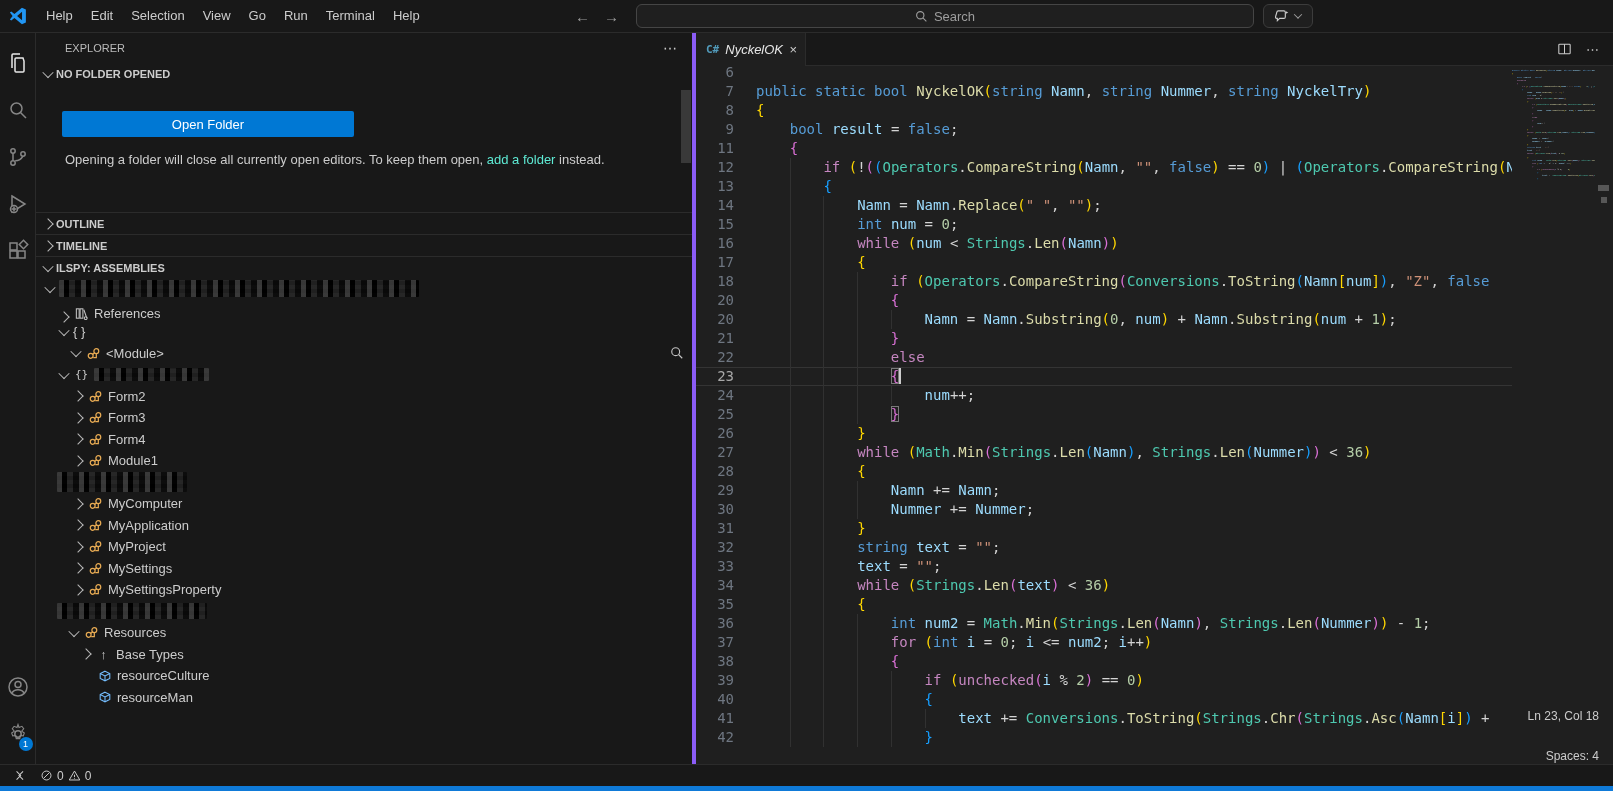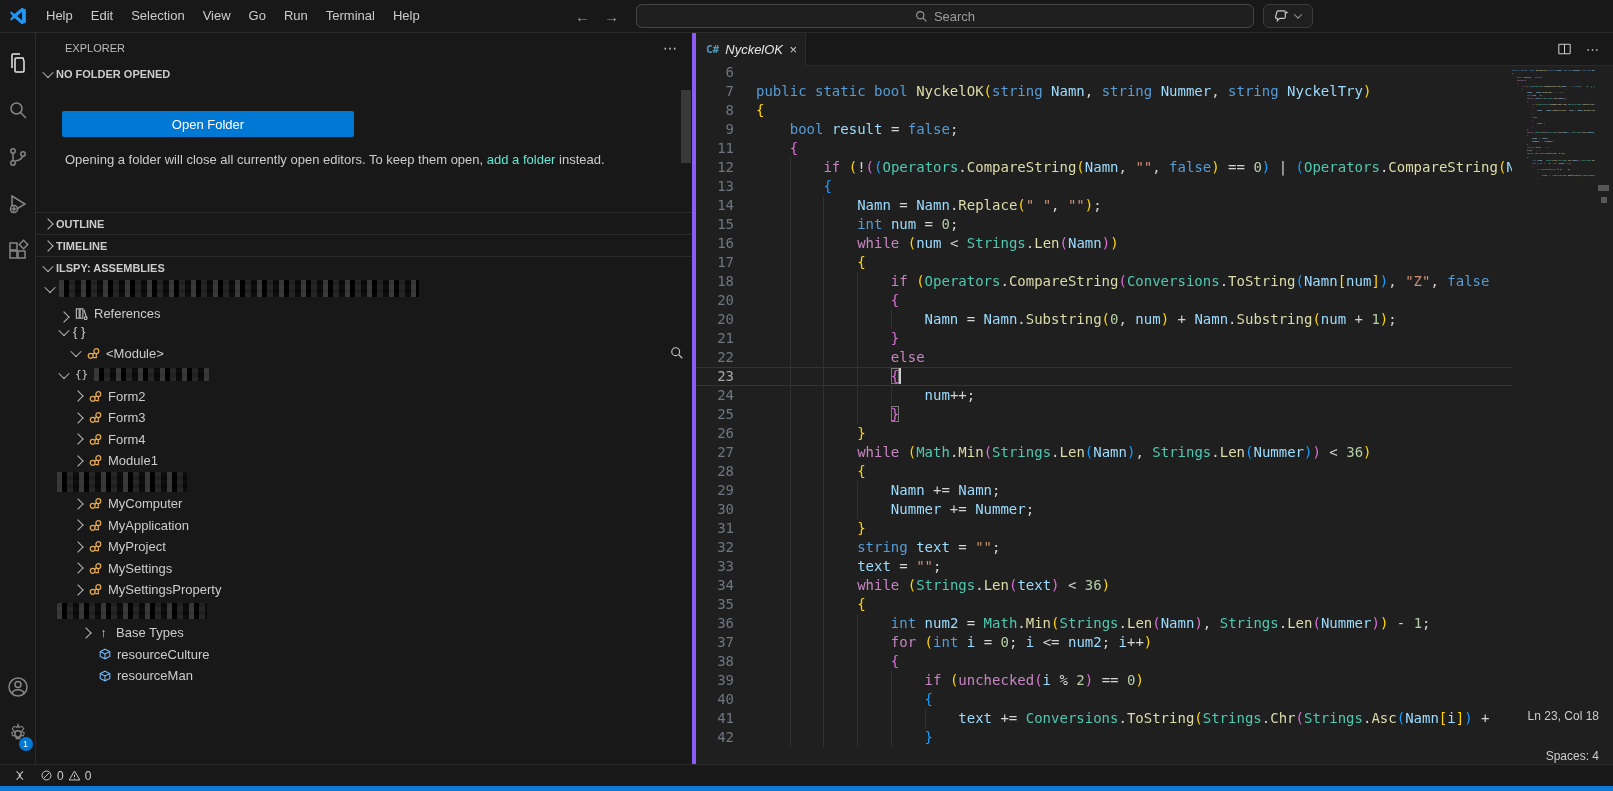--- a/index.html
+++ b/index.html
@@ -365,20 +365,31 @@
                 <circle cx="5" cy="10.5" r="2.6"></circle>
                 <circle cx="11" cy="5.5" r="2.6"></circle>
                 <path d="M7 9 L9.3 7.2 M11 8.2 v4.3 h-3.3"></path>
               </svg>
             </span>
             <span class="t-label">MySettingsProperty</span>
           </div>
           <div class="tree-row" style="padding-left: 8px;">
             <span class="chev none"></span>
             <span class="redacted" style="width: 150px; height: 16px;"></span>
+          </div>
+          <div class="tree-row" style="padding-left: 34px;">
+            <span class="chev down"></span>
+            <span class="t-icon">
+              <svg width="15" height="15" viewBox="0 0 16 16" fill="none" stroke="#e8ab53" stroke-width="1.3">
+                <circle cx="5" cy="10.5" r="2.6"></circle>
+                <circle cx="11" cy="5.5" r="2.6"></circle>
+                <path d="M7 9 L9.3 7.2 M11 8.2 v4.3 h-3.3"></path>
+              </svg>
+            </span>
+            <span class="t-label">Resources</span>
           </div>
           <div class="tree-row" style="padding-left: 46px;">
             <span class="chev right"></span>
             <span class="t-icon">
               <span style="color:#cccccc;font-size:13px;">↑</span>
             </span>
             <span class="t-label">Base Types</span>
           </div>
           <div class="tree-row" style="padding-left: 47px;">
             <span class="chev none"></span>

